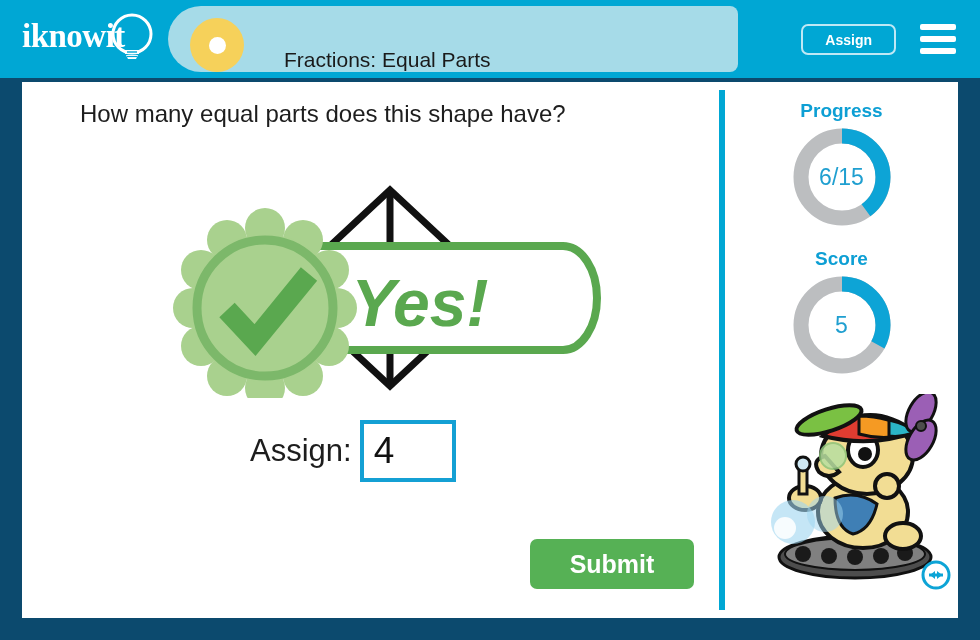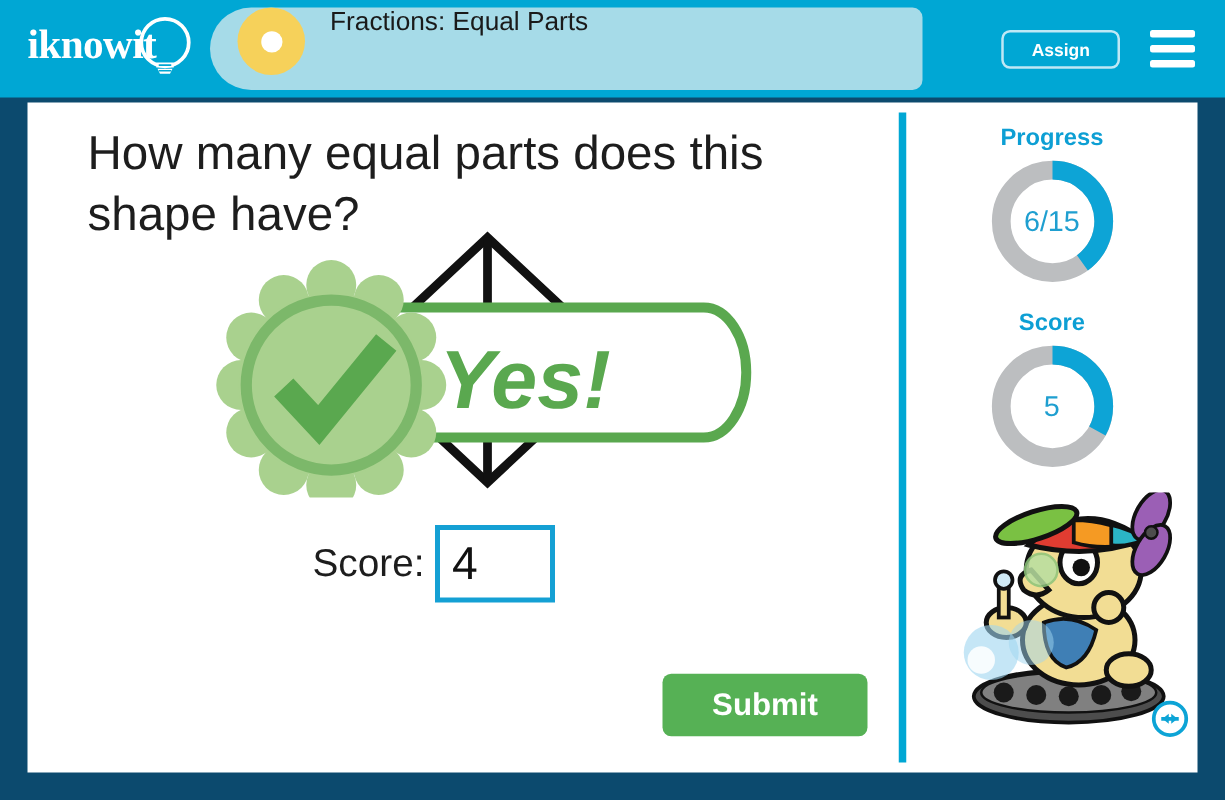--- a/index.html
+++ b/index.html
@@ -56,21 +56,22 @@
 
   #title-pill {
     position: absolute;
     left: 168px;
     top: 6px;
     width: 570px;
     height: 66px;
     background: #a6dbe8;
     border-radius: 33px 8px 8px 33px;
     display: flex;
-    align-items: flex-start;
+    align-items: flex-end;
+    gap: 20px;
   }
   #title-dot {
     width: 54px;
     height: 54px;
     border-radius: 50%;
     background: #f6d15a;
     margin-left: 22px;
     flex: none;
     display: flex;
     align-items: center;
@@ -138,24 +139,24 @@
     left: 697px;
     top: 8px;
     width: 6px;
     height: 520px;
     background: #00a7d4;
   }
 
   
   #question {
     position: absolute;
-    left: 48px;
+    left: 58px;
     top: 17px;
     width: 630px;
-    font-size: 38px;
+    font-size: 24px;
     line-height: 1.28;
     color: #1d1d1d;
     font-family: "Liberation Sans", sans-serif;
   }
 
   
   #figure-area {
     position: absolute;
     left: 115px;
     top: 100px;
@@ -361,21 +362,21 @@
               <circle cx="72" cy="42" r="20"></circle>
           </g>
           <circle cx="110" cy="110" r="74" fill="#a9d18e"></circle>
           <circle cx="110" cy="110" r="68" fill="none" stroke="#7cb86a" stroke-width="9"></circle>
           <path d="M72 112 L100 142 L154 76" fill="none" stroke="#5aa84f" stroke-width="21" stroke-linecap="butt" stroke-linejoin="miter"></path>
         </g>
       </svg>
     </div>
 
     <div id="answer-row">
-      <span id="answer-label">Score:</span>
+      <span id="answer-label">Assign:</span>
       <input id="answer-input" type="text" value="4" style="">
     </div>
 
     <button id="submit-btn">Submit</button>
 
     <div id="sidebar">
 
       <div class="stat" id="stat-progress">
         <div class="stat-label">Progress</div>
         <div class="ring-wrap">

